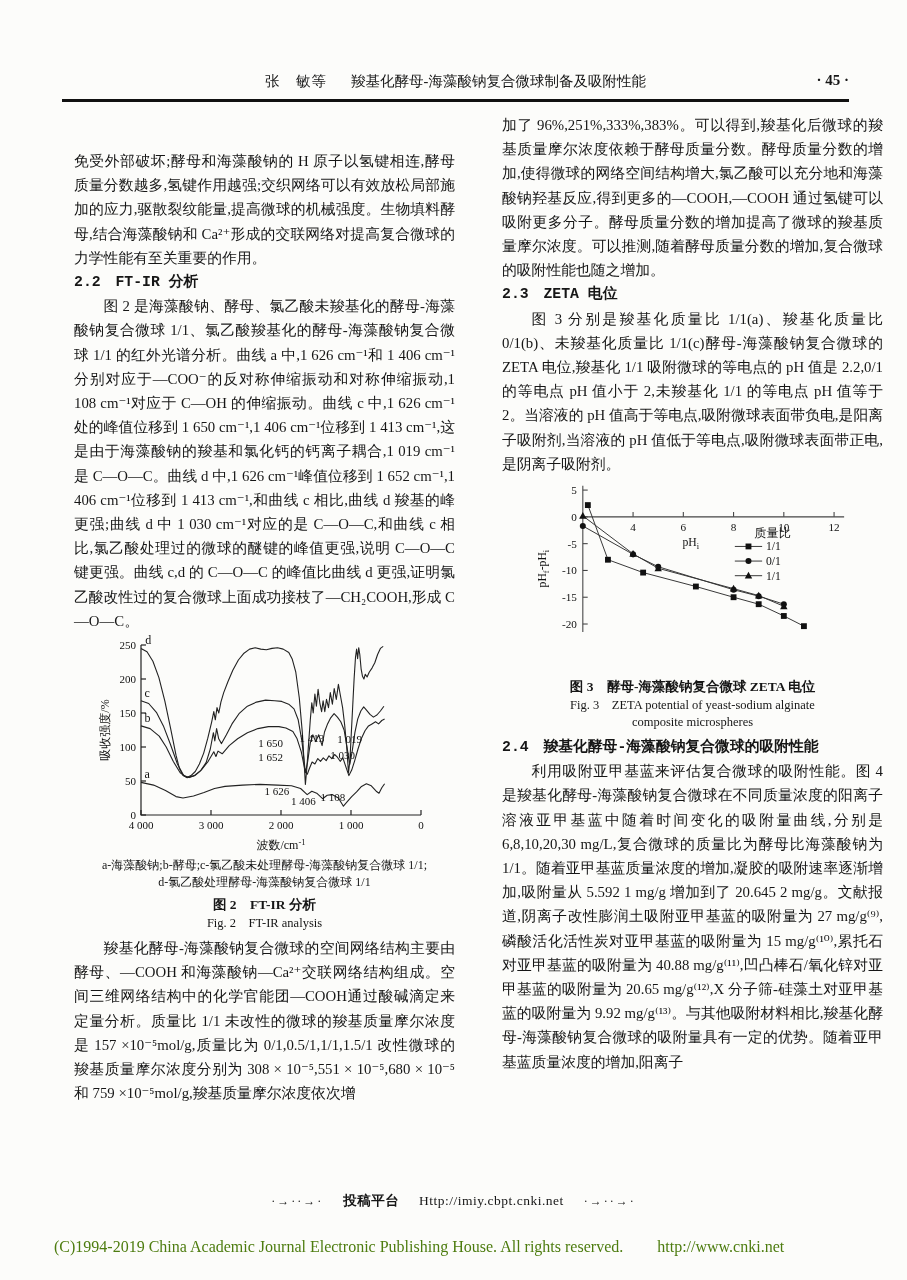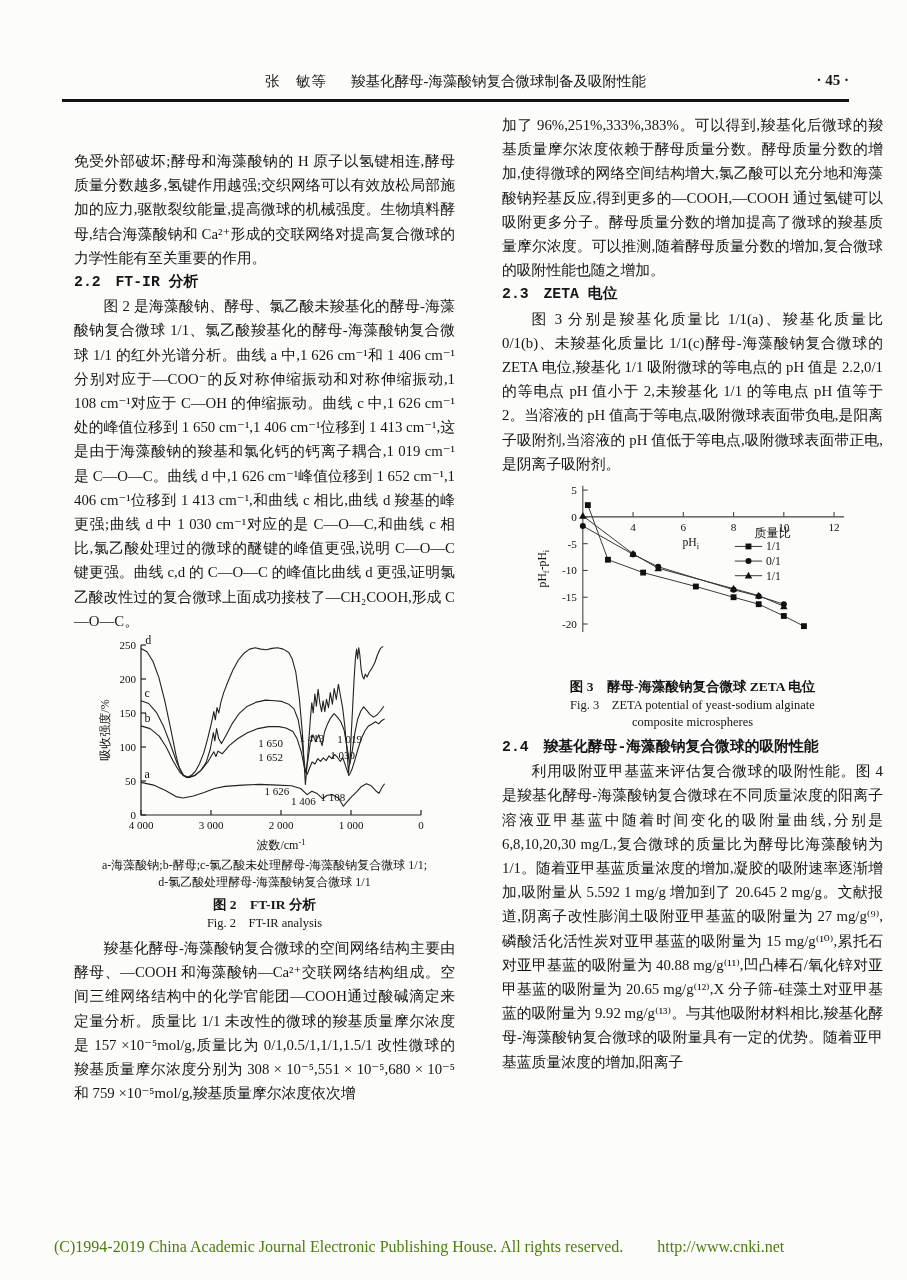--- a/index.html
+++ b/index.html
@@ -193,19 +193,25 @@
         </svg>
       <div class="fig-caption-zh">图 3　酵母-海藻酸钠复合微球 ZETA 电位</div>
       <div class="fig-caption-en">Fig. 3　ZETA potential of yeast-sodium alginate</div>
       <div class="fig-caption-en">composite microspheres</div>
     </figure>
 
     <h3 class="section-heading">2.4　羧基化酵母-海藻酸钠复合微球的吸附性能</h3>
     <p class="indent">利用吸附亚甲基蓝来评估复合微球的吸附性能。图 4 是羧基化酵母-海藻酸钠复合微球在不同质量浓度的阳离子溶液亚甲基蓝中随着时间变化的吸附量曲线,分别是 6,8,10,20,30 mg/L,复合微球的质量比为酵母比海藻酸钠为 1/1。随着亚甲基蓝质量浓度的增加,凝胶的吸附速率逐渐增加,吸附量从 5.592 1 mg/g 增加到了 20.645 2 mg/g。文献报道,阴离子改性膨润土吸附亚甲基蓝的吸附量为 27 mg/g⁽⁹⁾,磷酸活化活性炭对亚甲基蓝的吸附量为 15 mg/g⁽¹⁰⁾,累托石对亚甲基蓝的吸附量为 40.88 mg/g⁽¹¹⁾,凹凸棒石/氧化锌对亚甲基蓝的吸附量为 20.65 mg/g⁽¹²⁾,X 分子筛-硅藻土对亚甲基蓝的吸附量为 9.92 mg/g⁽¹³⁾。与其他吸附材料相比,羧基化酵母-海藻酸钠复合微球的吸附量具有一定的优势。随着亚甲基蓝质量浓度的增加,阳离子</p>
   </div>
 
+  <div class="submit-footer">
+    <span class="orn">·→··→·</span>
+    <span class="lbl">投稿平台</span>
+    <span class="url">Http://imiy.cbpt.cnki.net</span>
+    <span class="orn">·→··→·</span>
+  </div>
 
   <div class="copyright">
     <span>(C)1994-2019 China Academic Journal Electronic Publishing House. All rights reserved.</span>
     <span>http://www.cnki.net</span>
   </div>
 
 </div>
 
 </body></html>

